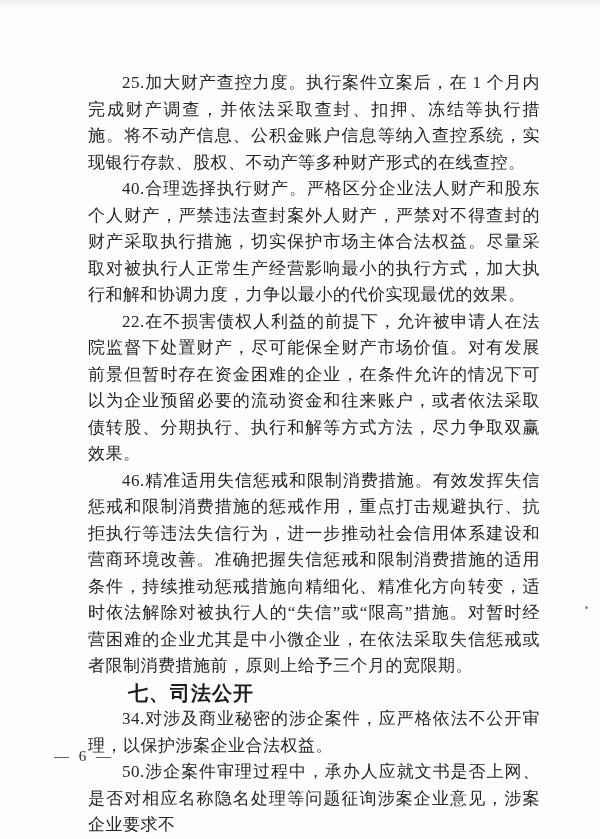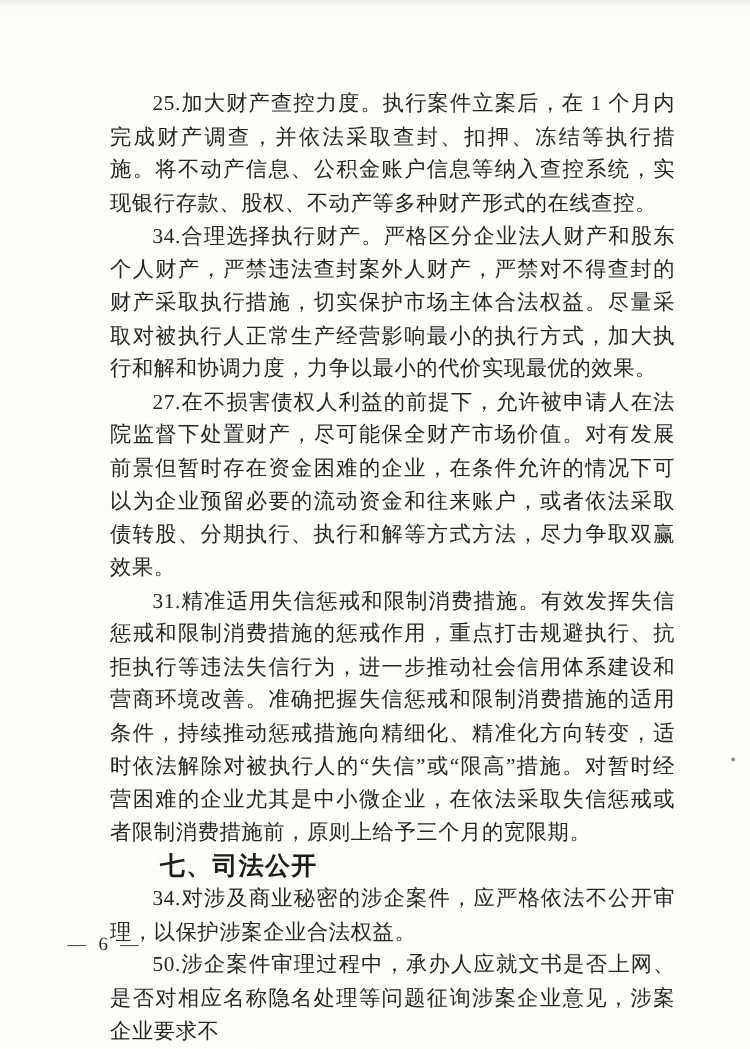--- a/index.html
+++ b/index.html
@@ -70,22 +70,22 @@
     background: #6a6a6a;
     opacity: 0.8;
   }
 </style>
 </head>
 <body>
 
 <div class="page">
   <div class="content">
       <p class="paragraph">25.加大财产查控力度。执行案件立案后，在 1 个月内完成财产调查，并依法采取查封、扣押、冻结等执行措施。将不动产信息、公积金账户信息等纳入查控系统，实现银行存款、股权、不动产等多种财产形式的在线查控。</p>
-      <p class="paragraph">34.合理选择执行财产。严格区分企业法人财产和股东个人财产，严禁违法查封案外人财产，严禁对不得查封的财产采取执行措施，切实保护市场主体合法权益。尽量采取对被执行人正常生产经营影响最小的执行方式，加大执行和解和协调力度，力争以最小的代价实现最优的效果。</p>
-      <p class="paragraph">27.在不损害债权人利益的前提下，允许被申请人在法院监督下处置财产，尽可能保全财产市场价值。对有发展前景但暂时存在资金困难的企业，在条件允许的情况下可以为企业预留必要的流动资金和往来账户，或者依法采取债转股、分期执行、执行和解等方式方法，尽力争取双赢效果。</p>
-      <p class="paragraph">31.精准适用失信惩戒和限制消费措施。有效发挥失信惩戒和限制消费措施的惩戒作用，重点打击规避执行、抗拒执行等违法失信行为，进一步推动社会信用体系建设和营商环境改善。准确把握失信惩戒和限制消费措施的适用条件，持续推动惩戒措施向精细化、精准化方向转变，适时依法解除对被执行人的“失信”或“限高”措施。对暂时经营困难的企业尤其是中小微企业，在依法采取失信惩戒或者限制消费措施前，原则上给予三个月的宽限期。</p>
+      <p class="paragraph">40.合理选择执行财产。严格区分企业法人财产和股东个人财产，严禁违法查封案外人财产，严禁对不得查封的财产采取执行措施，切实保护市场主体合法权益。尽量采取对被执行人正常生产经营影响最小的执行方式，加大执行和解和协调力度，力争以最小的代价实现最优的效果。</p>
+      <p class="paragraph">22.在不损害债权人利益的前提下，允许被申请人在法院监督下处置财产，尽可能保全财产市场价值。对有发展前景但暂时存在资金困难的企业，在条件允许的情况下可以为企业预留必要的流动资金和往来账户，或者依法采取债转股、分期执行、执行和解等方式方法，尽力争取双赢效果。</p>
+      <p class="paragraph">46.精准适用失信惩戒和限制消费措施。有效发挥失信惩戒和限制消费措施的惩戒作用，重点打击规避执行、抗拒执行等违法失信行为，进一步推动社会信用体系建设和营商环境改善。准确把握失信惩戒和限制消费措施的适用条件，持续推动惩戒措施向精细化、精准化方向转变，适时依法解除对被执行人的“失信”或“限高”措施。对暂时经营困难的企业尤其是中小微企业，在依法采取失信惩戒或者限制消费措施前，原则上给予三个月的宽限期。</p>
       <h2 class="heading">七、司法公开</h2>
       <p class="paragraph">34.对涉及商业秘密的涉企案件，应严格依法不公开审理，以保护涉案企业合法权益。</p>
       <p class="paragraph">50.涉企案件审理过程中，承办人应就文书是否上网、是否对相应名称隐名处理等问题征询涉案企业意见，涉案企业要求不</p>
     </div>
   <div class="speck"></div>
   <div class="page-number">— 6 —</div>
 </div>
 
 </body></html>

